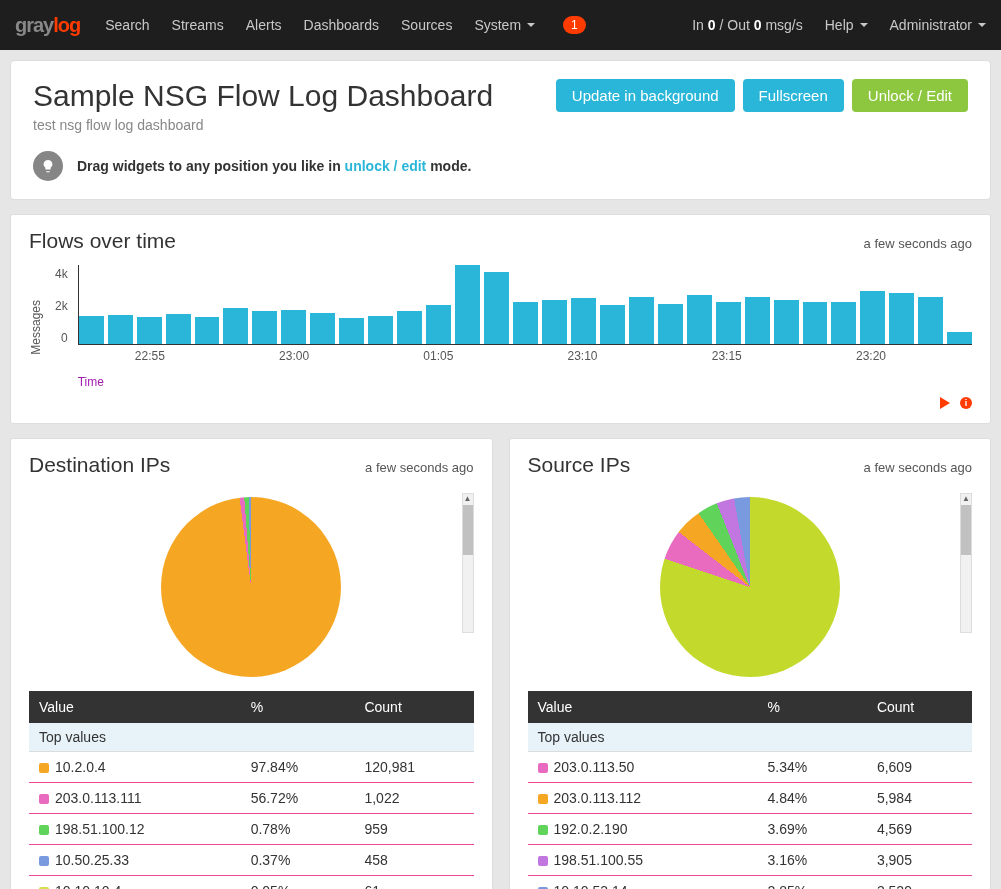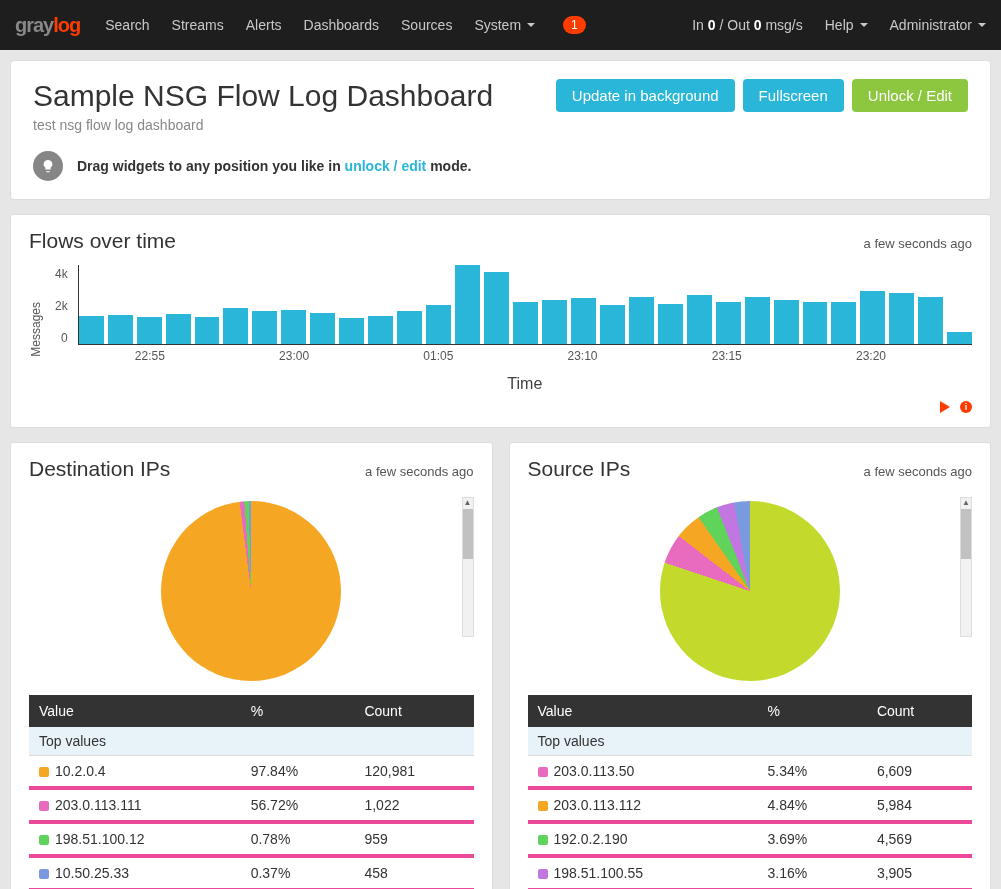--- a/index.html
+++ b/index.html
@@ -36,36 +36,36 @@
   .widget-time { font-size: 13px; color: #555; }
 
   .chart-row { display: flex; gap: 10px; }
   .chart-axis { display: flex; flex-direction: column; justify-content: space-between; align-items: flex-end; font-size: 12px; color: #555; height: 80px; padding-top: 2px; }
   .rotate-label { font-size: 12px; color: #555; writing-mode: vertical-rl; transform: rotate(180deg); align-self: center; margin-right: 2px; }
   .bars-area { flex: 1; position: relative; }
   .bars { display: flex; align-items: flex-end; gap: 4px; height: 80px; border-left: 1px solid #333; border-bottom: 1px solid #333; }
   .bar { flex: 1; background: #29b6d8; }
   .x-ticks { position: relative; height: 30px; color: #555; font-size: 12px; }
   .x-tick { position: absolute; transform: translateX(-50%); }
-  .x-label { text-align: center; color: #404040; font-size: 16px; }
+  .x-label { text-align: left; color: #a21caf; font-size: 12px; }
   .widget-footer { display: flex; justify-content: flex-end; gap: 10px; color: #ff3b00; margin-top: 8px; }
 
   .two-col { display: flex; gap: 16px; }
   .col { flex: 1; }
 
   .pie-wrap { display: flex; justify-content: center; padding: 8px 0 14px; position: relative; }
   .pie { width: 180px; height: 180px; border-radius: 50%; position: relative; }
   .scrollbar { position: absolute; right: 0; top: 4px; width: 12px; height: 140px; background: #f1f1f1; border: 1px solid #ddd; display: flex; flex-direction: column; align-items: center; }
   .scrollbar .arrow { font-size: 8px; color: #666; line-height: 10px; }
   .scrollbar .thumb { background: #c1c1c1; width: 100%; height: 50px; margin-top: 1px; }
 
   table { width: 100%; border-collapse: collapse; font-size: 14px; }
   thead th { background: #333; color: #fff; text-align: left; padding: 8px 10px; font-weight: 500; margin-top: 28px; }
   .sub-row td { background: #e7f3f9; padding: 6px 10px; font-weight: 500; color: #333; border-bottom: 1px solid #ddd; }
-  tbody td { padding: 7px 10px; border-bottom: 4px solid #ec4899; color: #333; }
+  tbody td { padding: 7px 10px; border-bottom: 1px solid #ec4899; color: #333; }
   .swatch { width: 10px; height: 10px; display: inline-block; border-radius: 2px; margin-right: 6px; vertical-align: middle; }
   .table-wrap { position: relative; }
 
   .play-icon { width: 0; height: 0; border-top: 6px solid transparent; border-bottom: 6px solid transparent; border-left: 10px solid #ff3b00; display: inline-block; }
   .info-icon { width: 12px; height: 12px; border-radius: 50%; background: #ff3b00; color: #fff; font-size: 9px; font-weight: bold; display: inline-flex; align-items: center; justify-content: center; }
   .bulb { width: 14px; height: 14px; fill: #fff; }
 </style>
 </head>
 <body>
 

